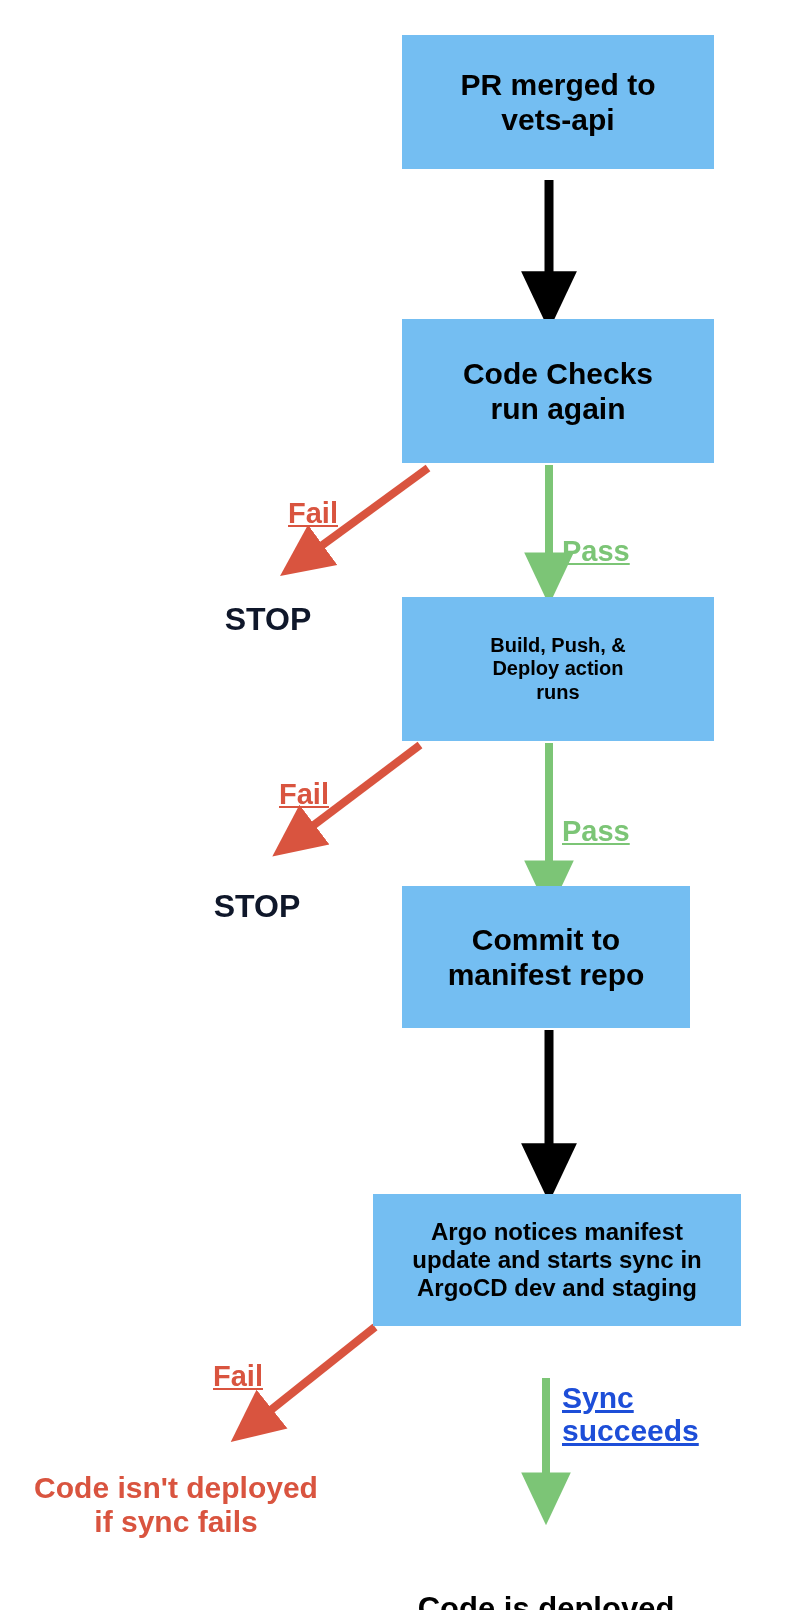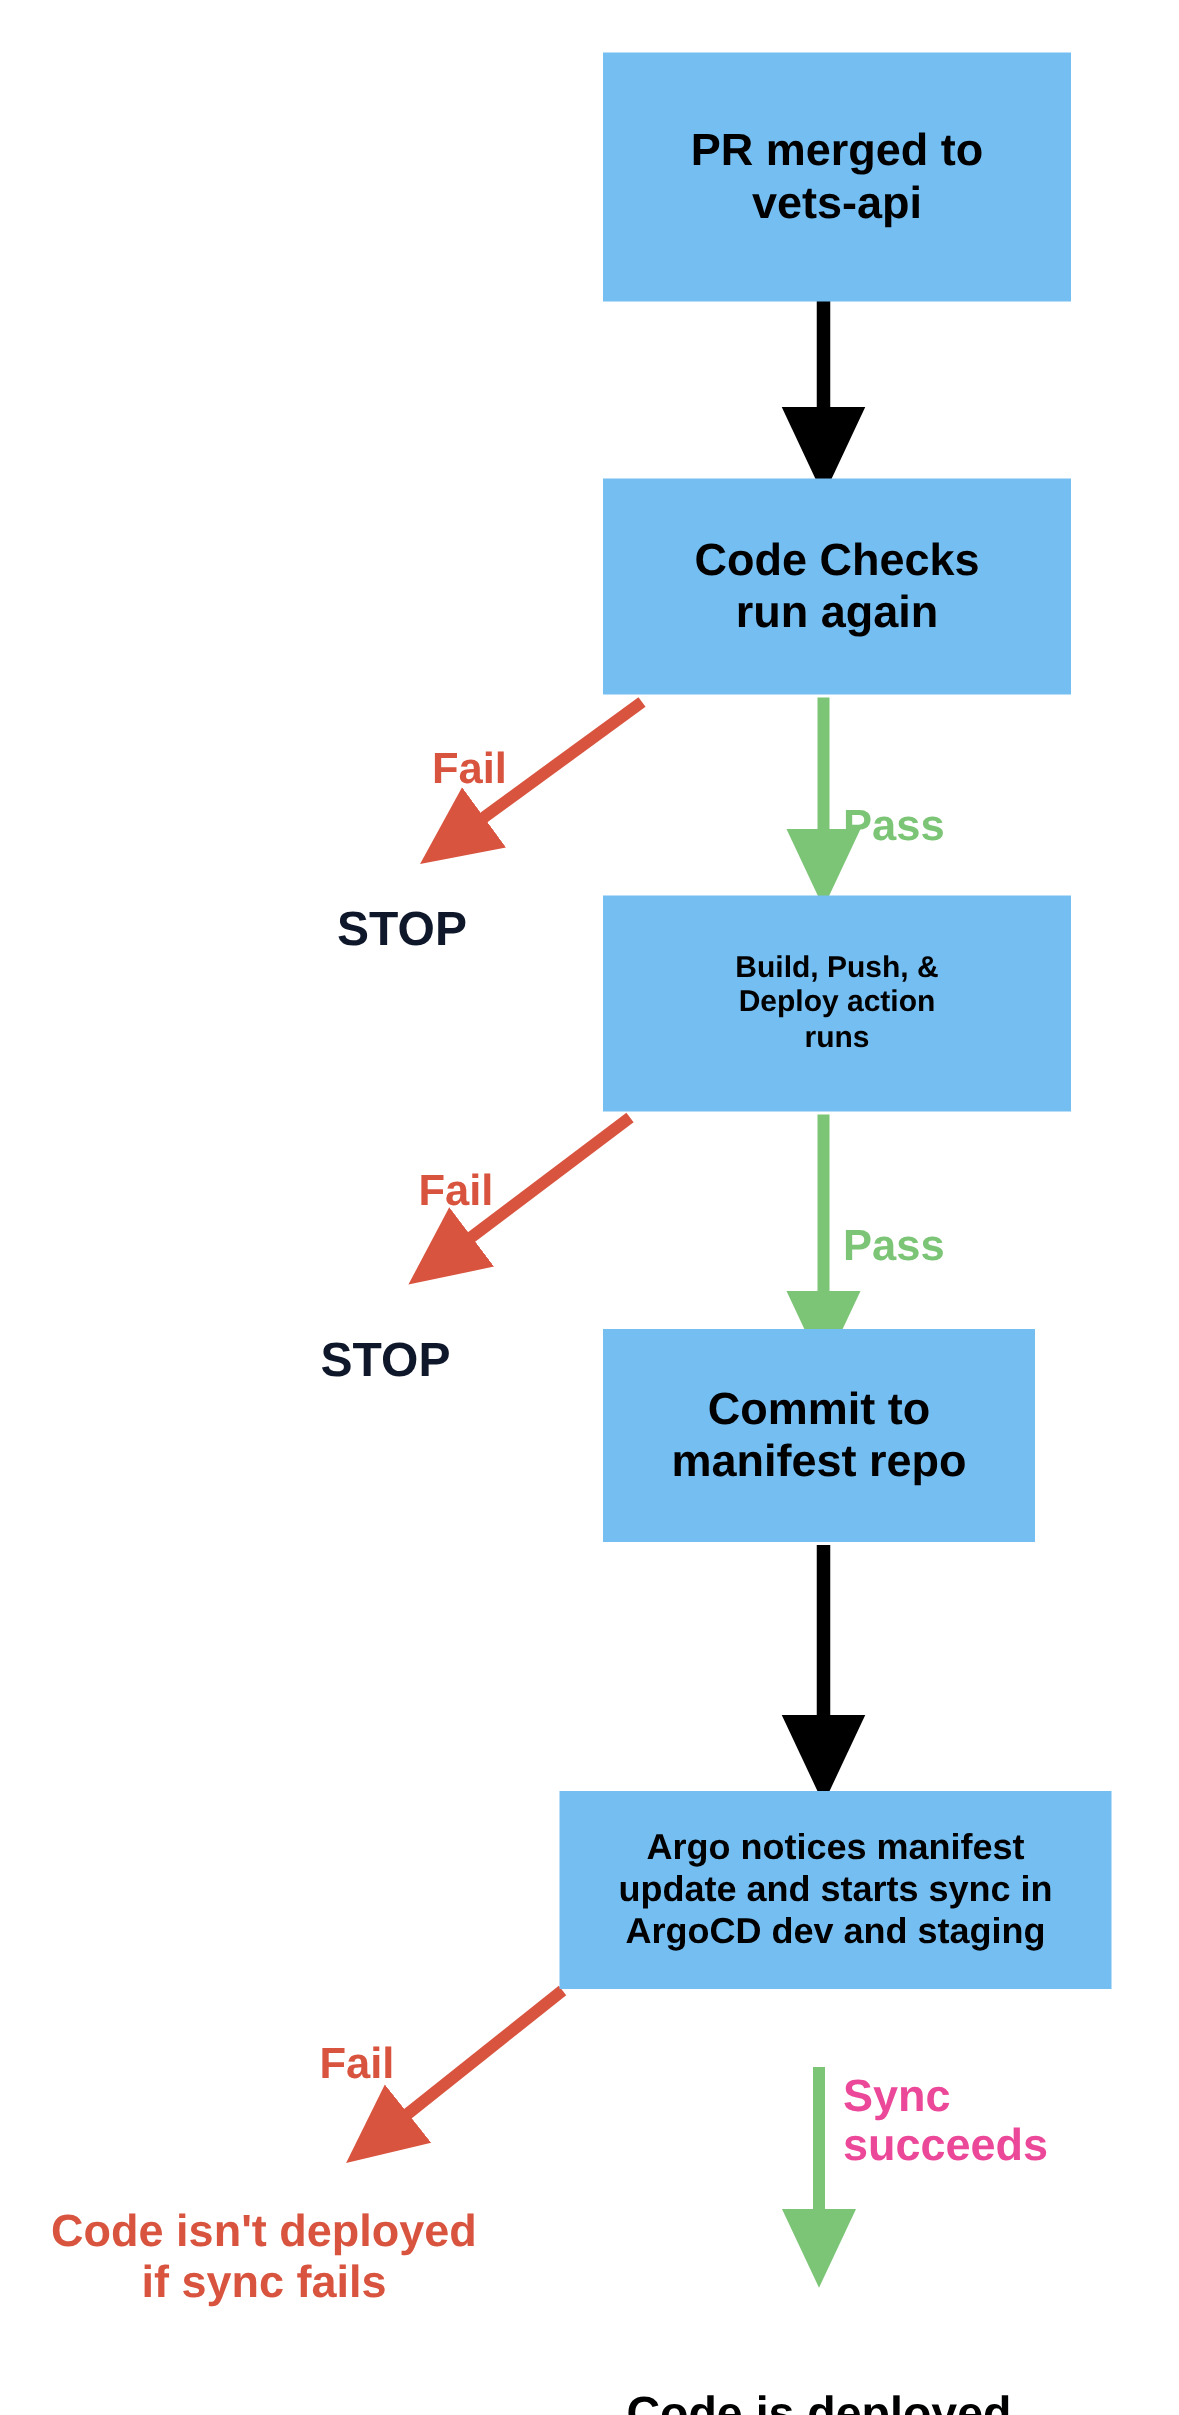--- a/index.html
+++ b/index.html
@@ -38,24 +38,25 @@
     white-space: pre-line;
     box-sizing: border-box;
     padding: 2px 6px;
   }
   .edge-label {
     position: absolute;
     font-weight: bold;
     text-align: center;
     white-space: pre-line;
     line-height: 1.12;
+    text-decoration: underline;
   }
   .label-fail { color: #d9543f; }
   .label-pass { color: #7cc576; }
-  .label-sync { color: #ec4899; }
+  .label-sync { color: #1d4ed8; }
   .term-text {
     position: absolute;
     font-weight: bold;
     text-align: center;
     white-space: pre-line;
     line-height: 1.14;
   }
   .term-stop { color: #0f172a; }
   .term-fail-note { color: #d9543f; }
   .term-ok { color: #000000; }
@@ -88,21 +89,21 @@
 
     <line x1="549" y1="743" x2="549" y2="886" stroke="#7cc576" stroke-width="8" marker-end="url(#arw-green)"></line>
 
     <line x1="549" y1="1030" x2="549" y2="1172" stroke="#000000" stroke-width="9" marker-end="url(#arw-black)"></line>
 
     <line x1="375" y1="1327" x2="252" y2="1425" stroke="#d9543f" stroke-width="8" marker-end="url(#arw-red)"></line>
 
     <line x1="546" y1="1378" x2="546" y2="1498" stroke="#7cc576" stroke-width="8" marker-end="url(#arw-green)"></line>
   </svg>
 
-  <div class="node-box" style="left:402px; top:35px; width:312px; height:166px; font-size:30px;">
+  <div class="node-box" style="left:402px; top:35px; width:312px; height:134px; font-size:30px;">
     <span>PR merged to
 vets-api</span>
   </div>
 
   <div class="node-box" style="left:402px; top:319px; width:312px; height:144px; font-size:30px;justify-content:center;">
     <span>Code Checks
 run again</span>
   </div>
 
   <div class="node-box" style="left:402px; top:597px; width:312px; height:144px; font-size:20px;">

